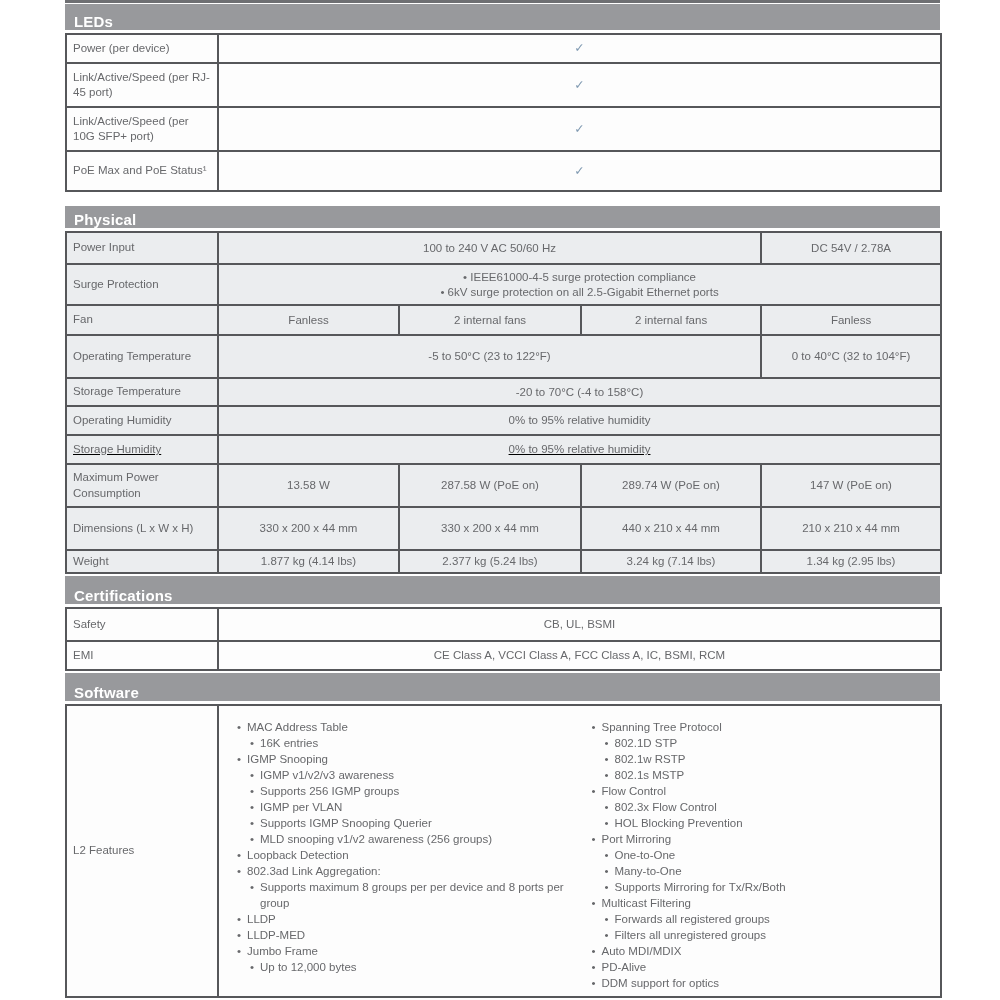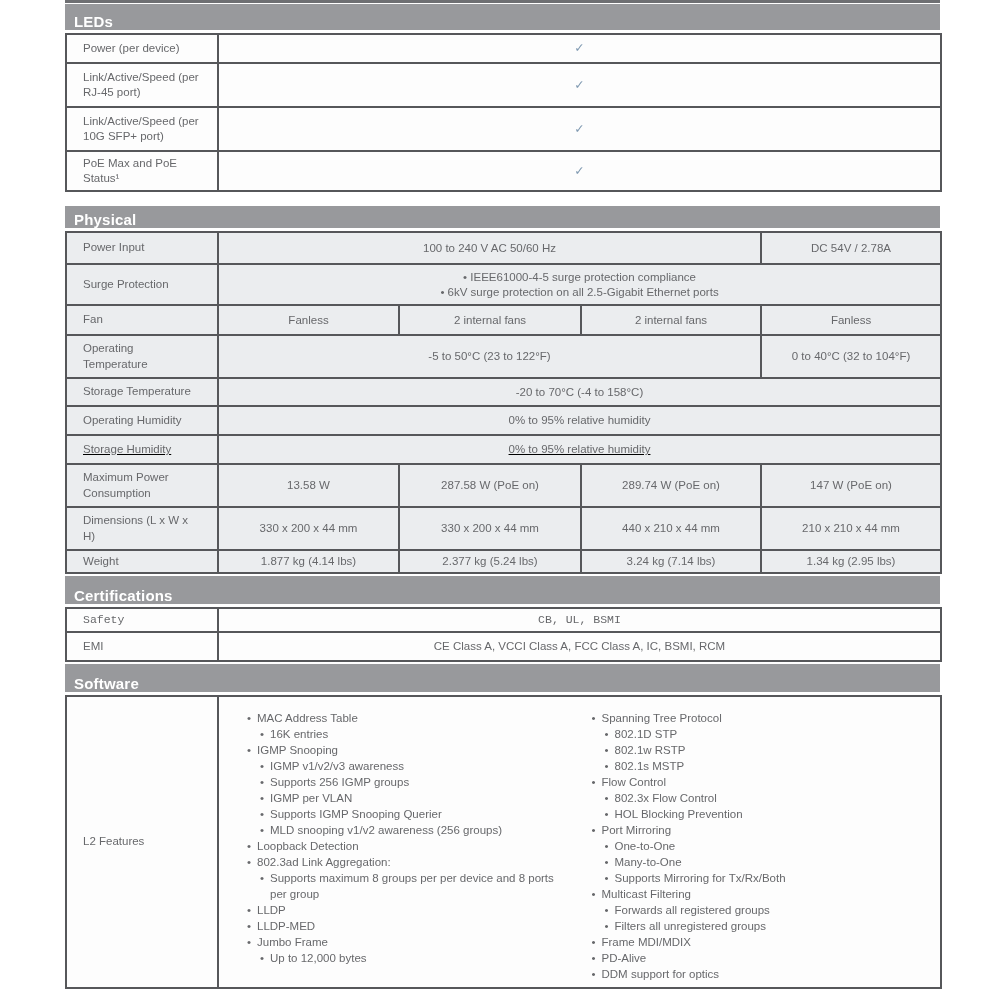--- a/index.html
+++ b/index.html
@@ -20,21 +20,21 @@
   .head-1{height:22px;margin-top:14px;}
   .head-2{height:28px;}
   .head-3{height:28px;}
   table.spec{
     border-collapse:collapse;table-layout:fixed;width:875px;
     margin:0 0 2px 0;
   }
   table.spec td, table.spec th{
     border:2px solid #56575a;
     font-size:11.5px;color:#67686b;
-    padding:2px 16px;box-sizing:border-box;
+    padding:2px 6px;box-sizing:border-box;
     vertical-align:middle;
   }
   table.bg-white td, table.bg-white th{background:#fdfdfd;}
   table.bg-gray td, table.bg-gray th{background:#ebedef;}
   th.label-cell{
     text-align:left;font-weight:normal;color:#5f6063;
     padding-left:10px;line-height:1.32;font-size:11.7px;
   }
   td.value-cell{text-align:center;line-height:1.3;}
   .cell-line{line-height:15px;}
@@ -47,21 +47,21 @@
   .sec-1 tr:nth-child(1){height:32px;}
   .sec-1 tr:nth-child(2){height:41px;}
   .sec-1 tr:nth-child(3){height:30px;margin-left:45px;}
   .sec-1 tr:nth-child(4){height:43px;}
   .sec-1 tr:nth-child(5){height:28px;}
   .sec-1 tr:nth-child(6){height:29px;}
   .sec-1 tr:nth-child(7){height:29px;text-decoration:underline;}
   .sec-1 tr:nth-child(8){height:43px;}
   .sec-1 tr:nth-child(9){height:43px;}
   .sec-1 tr:nth-child(10){height:23px;}
-  .sec-2 tr:nth-child(1){height:24px;font-family:Liberation Mono, monospace;}
+  .sec-2 tr:nth-child(1){height:33px;}
   .sec-2 tr:nth-child(2){height:29px;}
   .sec-3 tr:nth-child(1){height:292px;}
   
   td.lists-cell{vertical-align:top;text-align:left;padding:0;}
   .lists{display:flex;align-items:flex-start;}
   ul.feature-col{
     list-style:none;margin:0;padding:8px 0 0 12px;
     width:50%;box-sizing:border-box;
   }
   ul.feature-col li{
@@ -414,21 +414,21 @@
                   <li class="lvl2">
                     <span class="bullet">•</span>
                     <span class="li-text">Forwards all registered groups</span>
                   </li>
                   <li class="lvl2">
                     <span class="bullet">•</span>
                     <span class="li-text">Filters all unregistered groups</span>
                   </li>
                   <li class="lvl1">
                     <span class="bullet">•</span>
-                    <span class="li-text">Frame MDI/MDIX</span>
+                    <span class="li-text">Auto MDI/MDIX</span>
                   </li>
                   <li class="lvl1">
                     <span class="bullet">•</span>
                     <span class="li-text">PD-Alive</span>
                   </li>
                   <li class="lvl1">
                     <span class="bullet">•</span>
                     <span class="li-text">DDM support for optics</span>
                   </li>
                 </ul>

